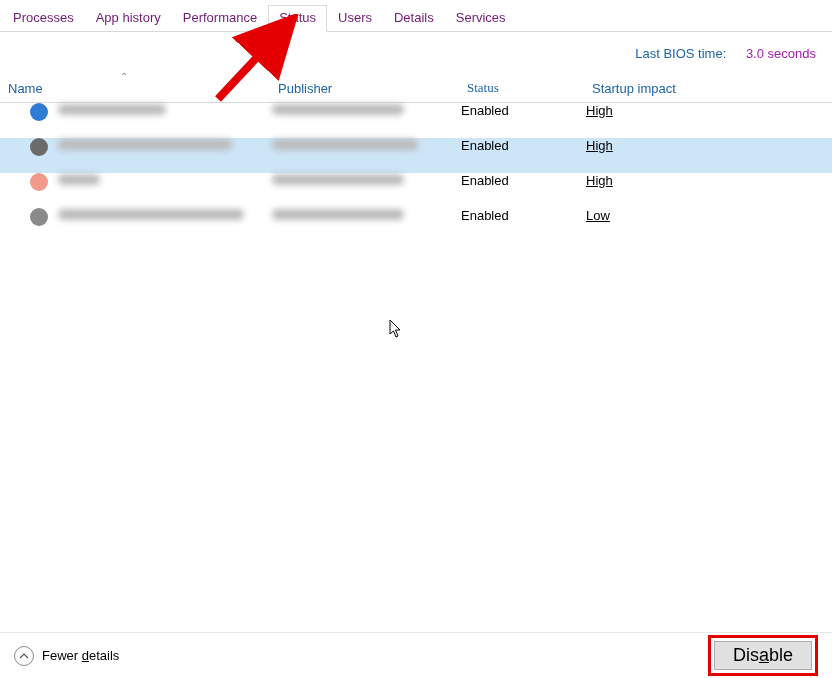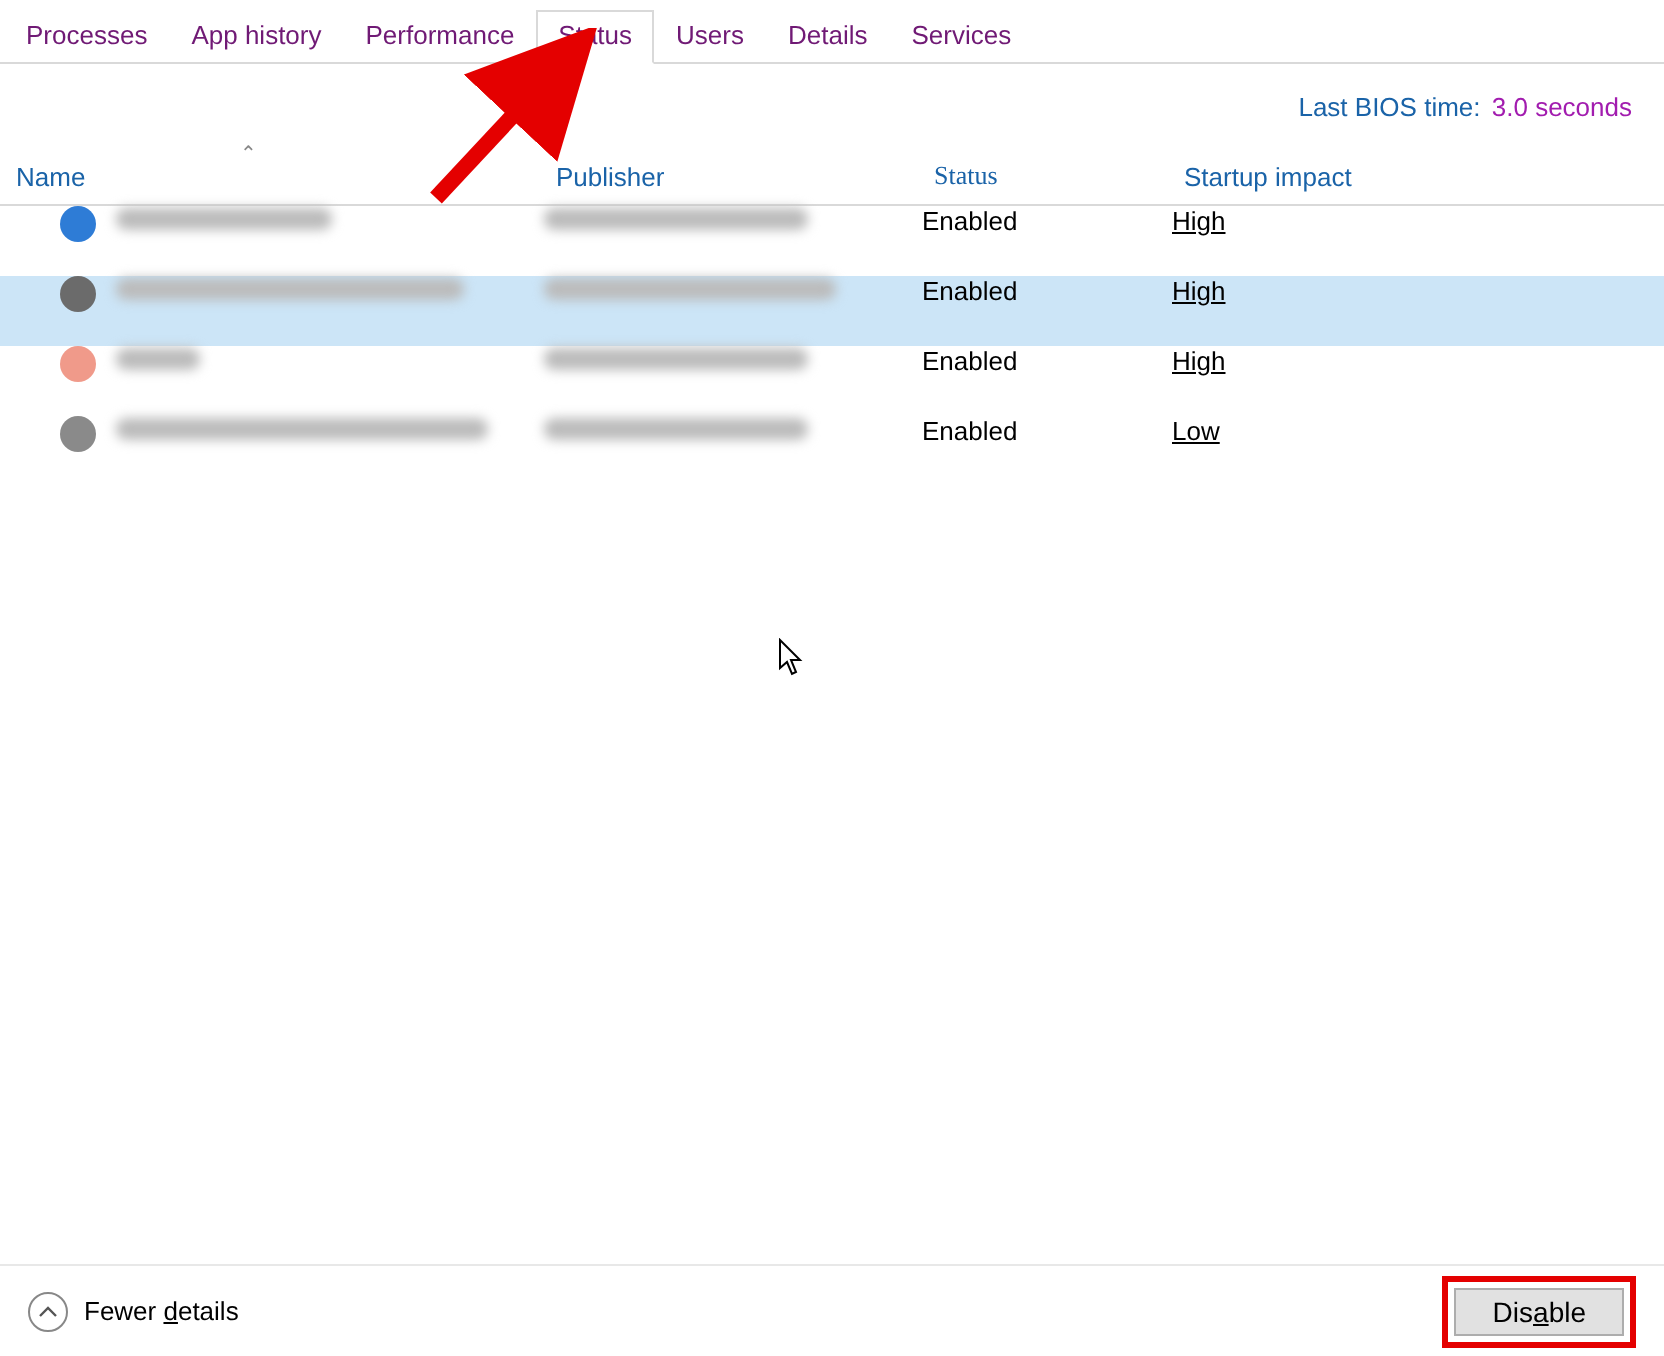--- a/index.html
+++ b/index.html
@@ -31,21 +31,21 @@
 .tab.active {
   border: 1px solid #d9d9d9;
   border-bottom: 1px solid #fff;
   background: #fff;
 }
 .bios-line {
   text-align: right;
   padding: 14px 16px 6px 0;
   font-size: 13px;
 }
-.bios-label { color: #1a63a8; margin-right: 2px; }
+.bios-label { color: #1a63a8; margin-right: 16px; }
 .bios-value { color: #a21caf; }
 .header-row {
   display: flex;
   border-bottom: 1px solid #d9d9d9;
   color: #1a63a8;
   font-size: 13px;
   height: 36px;
   align-items: flex-end;
   padding-bottom: 6px;
 }
@@ -103,21 +103,21 @@
 .fewer-circle svg { width: 10px; height: 10px; }
 .fewer-label u { text-decoration: underline; }
 .disable-wrap {
   border: 3px solid #e40000;
   padding: 3px;
 }
 .disable-btn {
   background: #e1e1e1;
   border: 1px solid #adadad;
   padding: 3px 18px;
-  font-size: 14px;
+  font-size: 18px;
   cursor: default;
 }
 .arrow {
   position: absolute;
   left: 198px;
   top: 14px;
   pointer-events: none;
 }
 .cursor-ptr {
   position: absolute;

